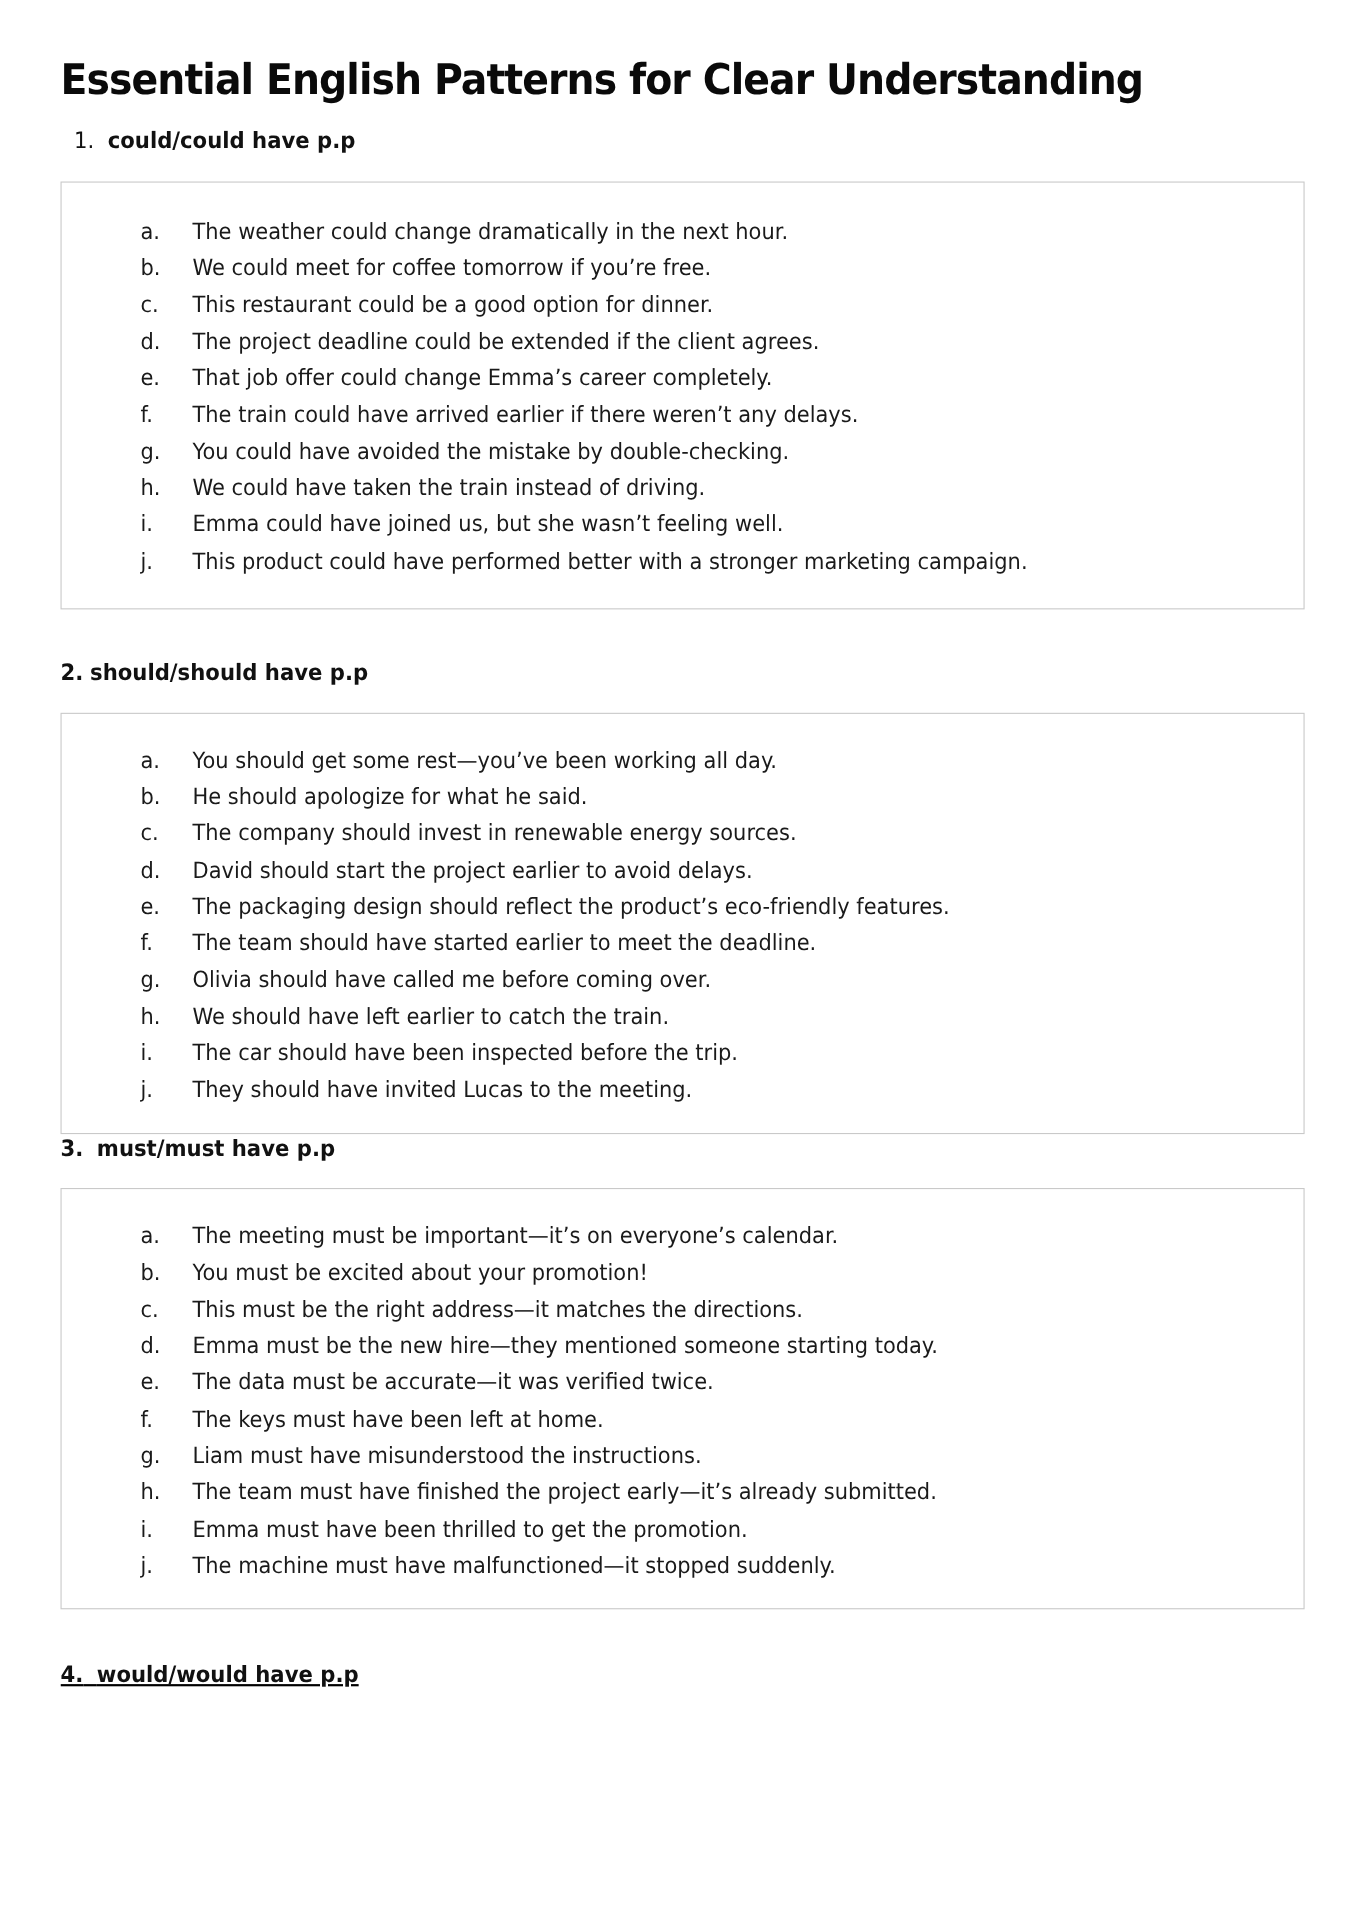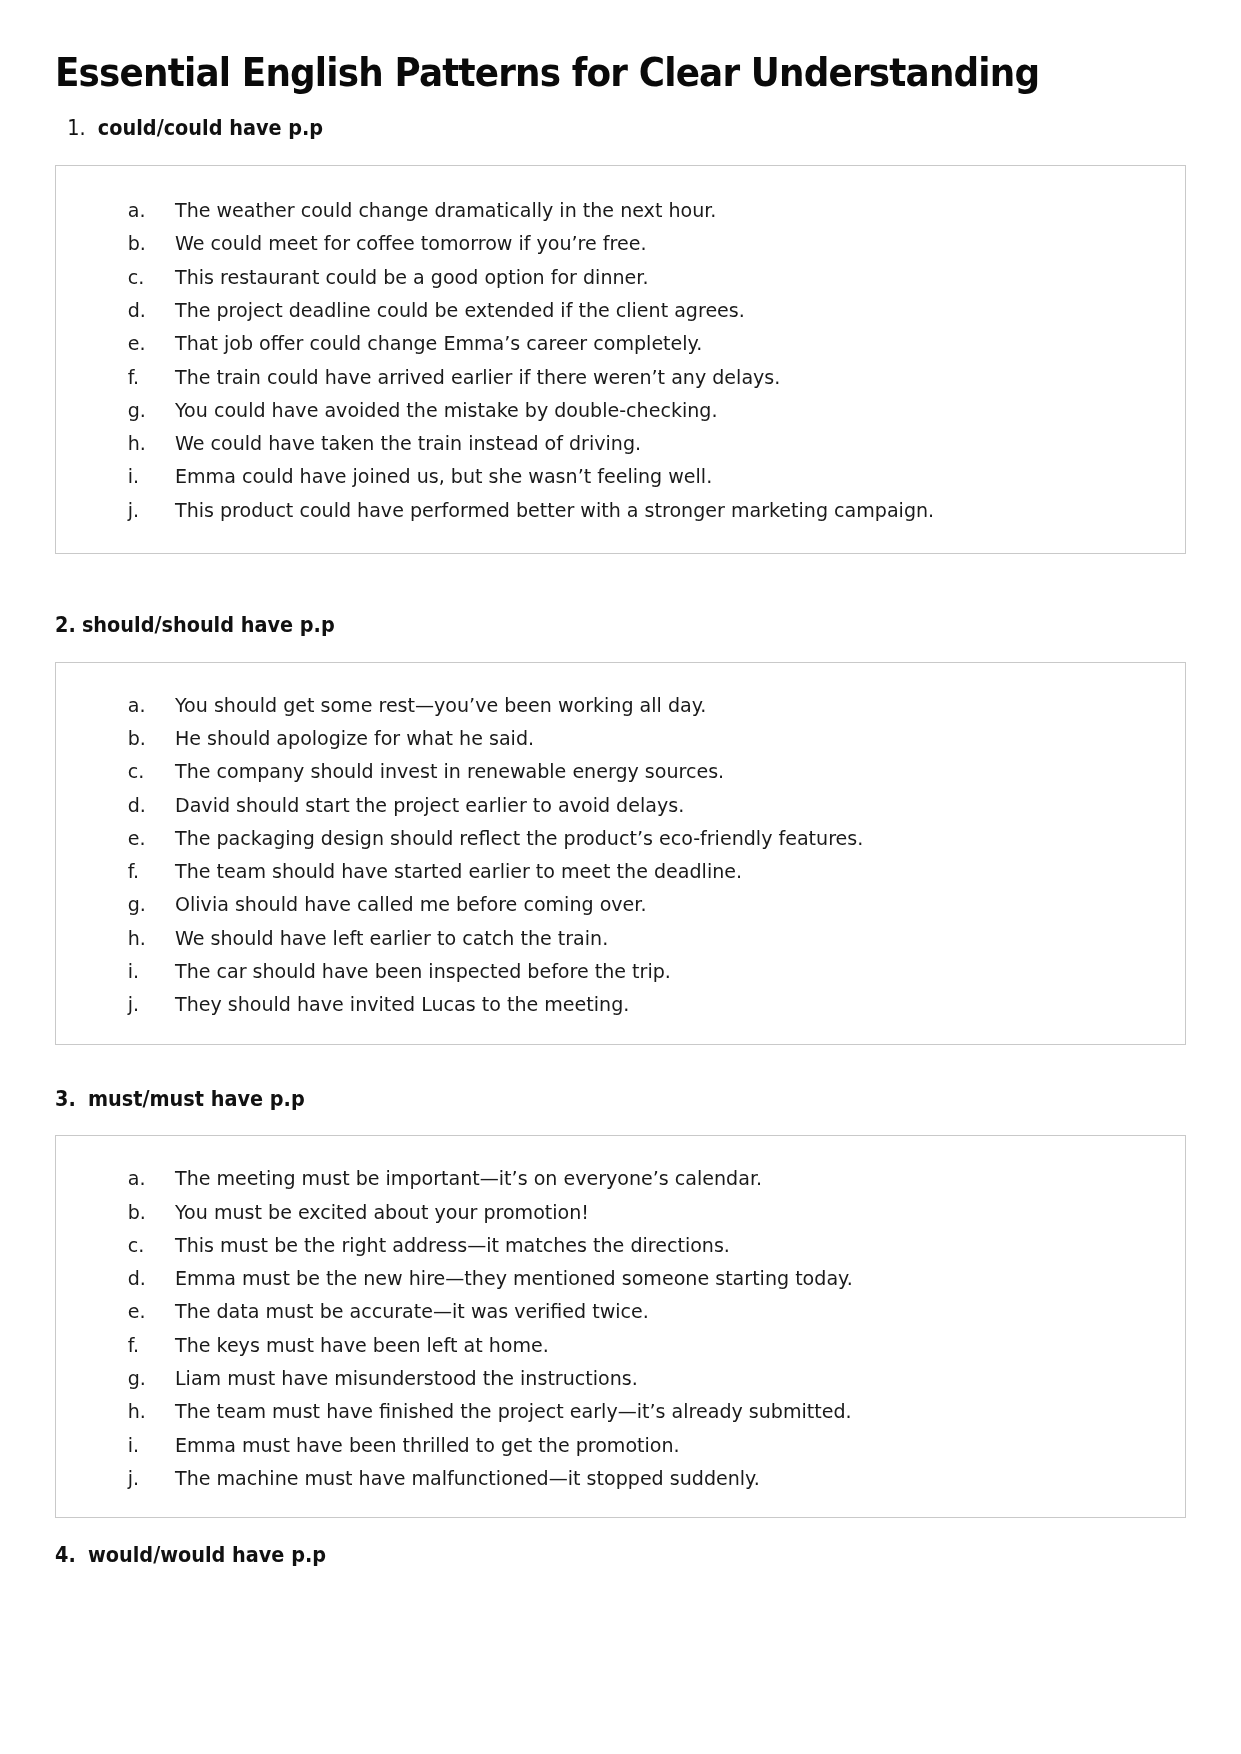--- a/index.html
+++ b/index.html
@@ -66,23 +66,23 @@
     margin: 0;
     padding-left: 13px;
   }
   .heading-indent-0 {
     margin: 0;
     padding-left: 0px;
   }
 
   
   .h1-wrap { margin-top: 20px; }
-  .h2-wrap { margin-top: 58px; }
-  .h3-wrap { margin-top: 41px; }
-  .h4-wrap { margin-top: 24px; }
+  .h2-wrap { margin-top: 44px; }
+  .h3-wrap { }
+  .h4-wrap { margin-top: 46px; text-decoration: underline; }
 
   
   .example-box {
     margin-top: 23px;
     border: 1.6px solid #c9c9c9;
     background: #ffffff;
     box-sizing: border-box;
     padding: 26px 20px 22px 20px;
   }
   .example-box.box-1 { padding-top: 28px; padding-bottom: 26px; }

